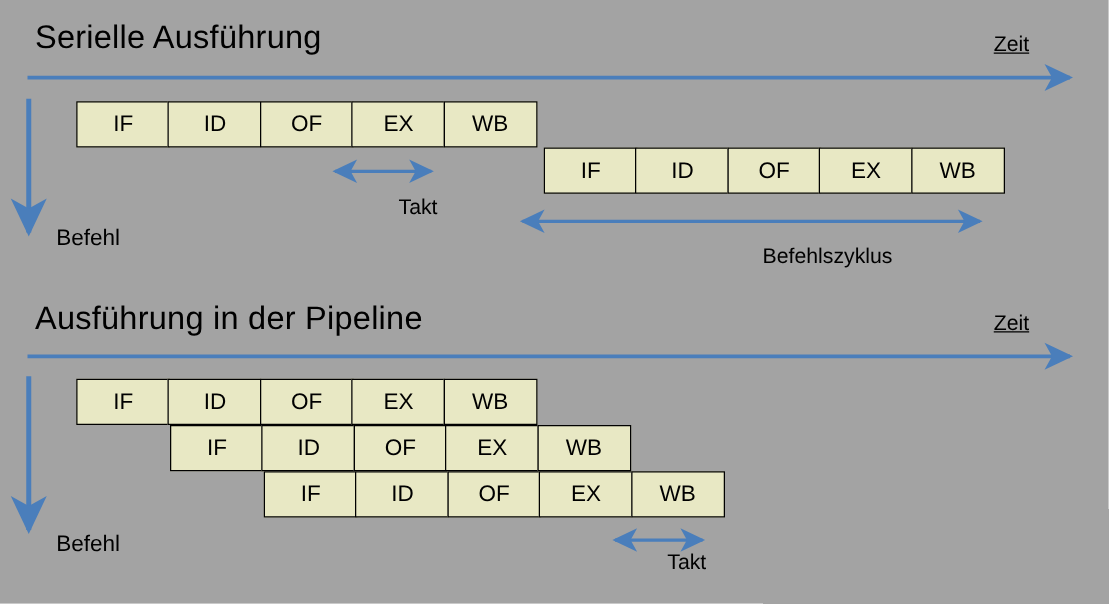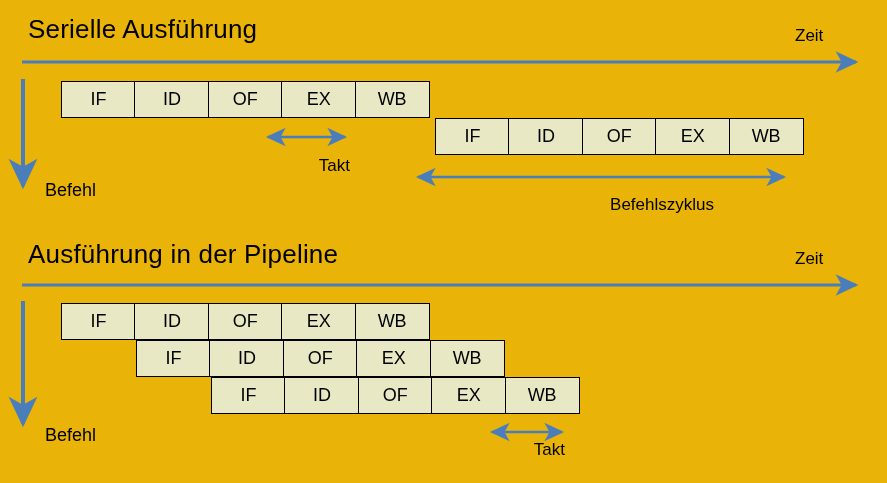--- a/index.html
+++ b/index.html
@@ -8,40 +8,41 @@
     background: #ffffff;
   }
   body {
     font-family: "Liberation Sans", sans-serif;
     color: #000000;
   }
   #canvas {
     position: relative;
     width: 887px;
     height: 483px;
-    background: #eab308;
+    background: #a3a3a3;
     overflow: hidden;
   }
   .abs { position: absolute; }
 
   
   .section-title {
     font-size: 26px;
     line-height: 30px;
     color: #000000;
     white-space: nowrap;
     letter-spacing: 0.2px;
   }
 
   
   .axis-label {
     font-size: 17px;
     line-height: 20px;
     color: #000000;
     white-space: nowrap;
+    text-decoration: underline;
   }
 
   
   .befehl-label {
     font-size: 18px;
     line-height: 22px;
     color: #000000;
     white-space: nowrap;
     text-align: right;
   }

